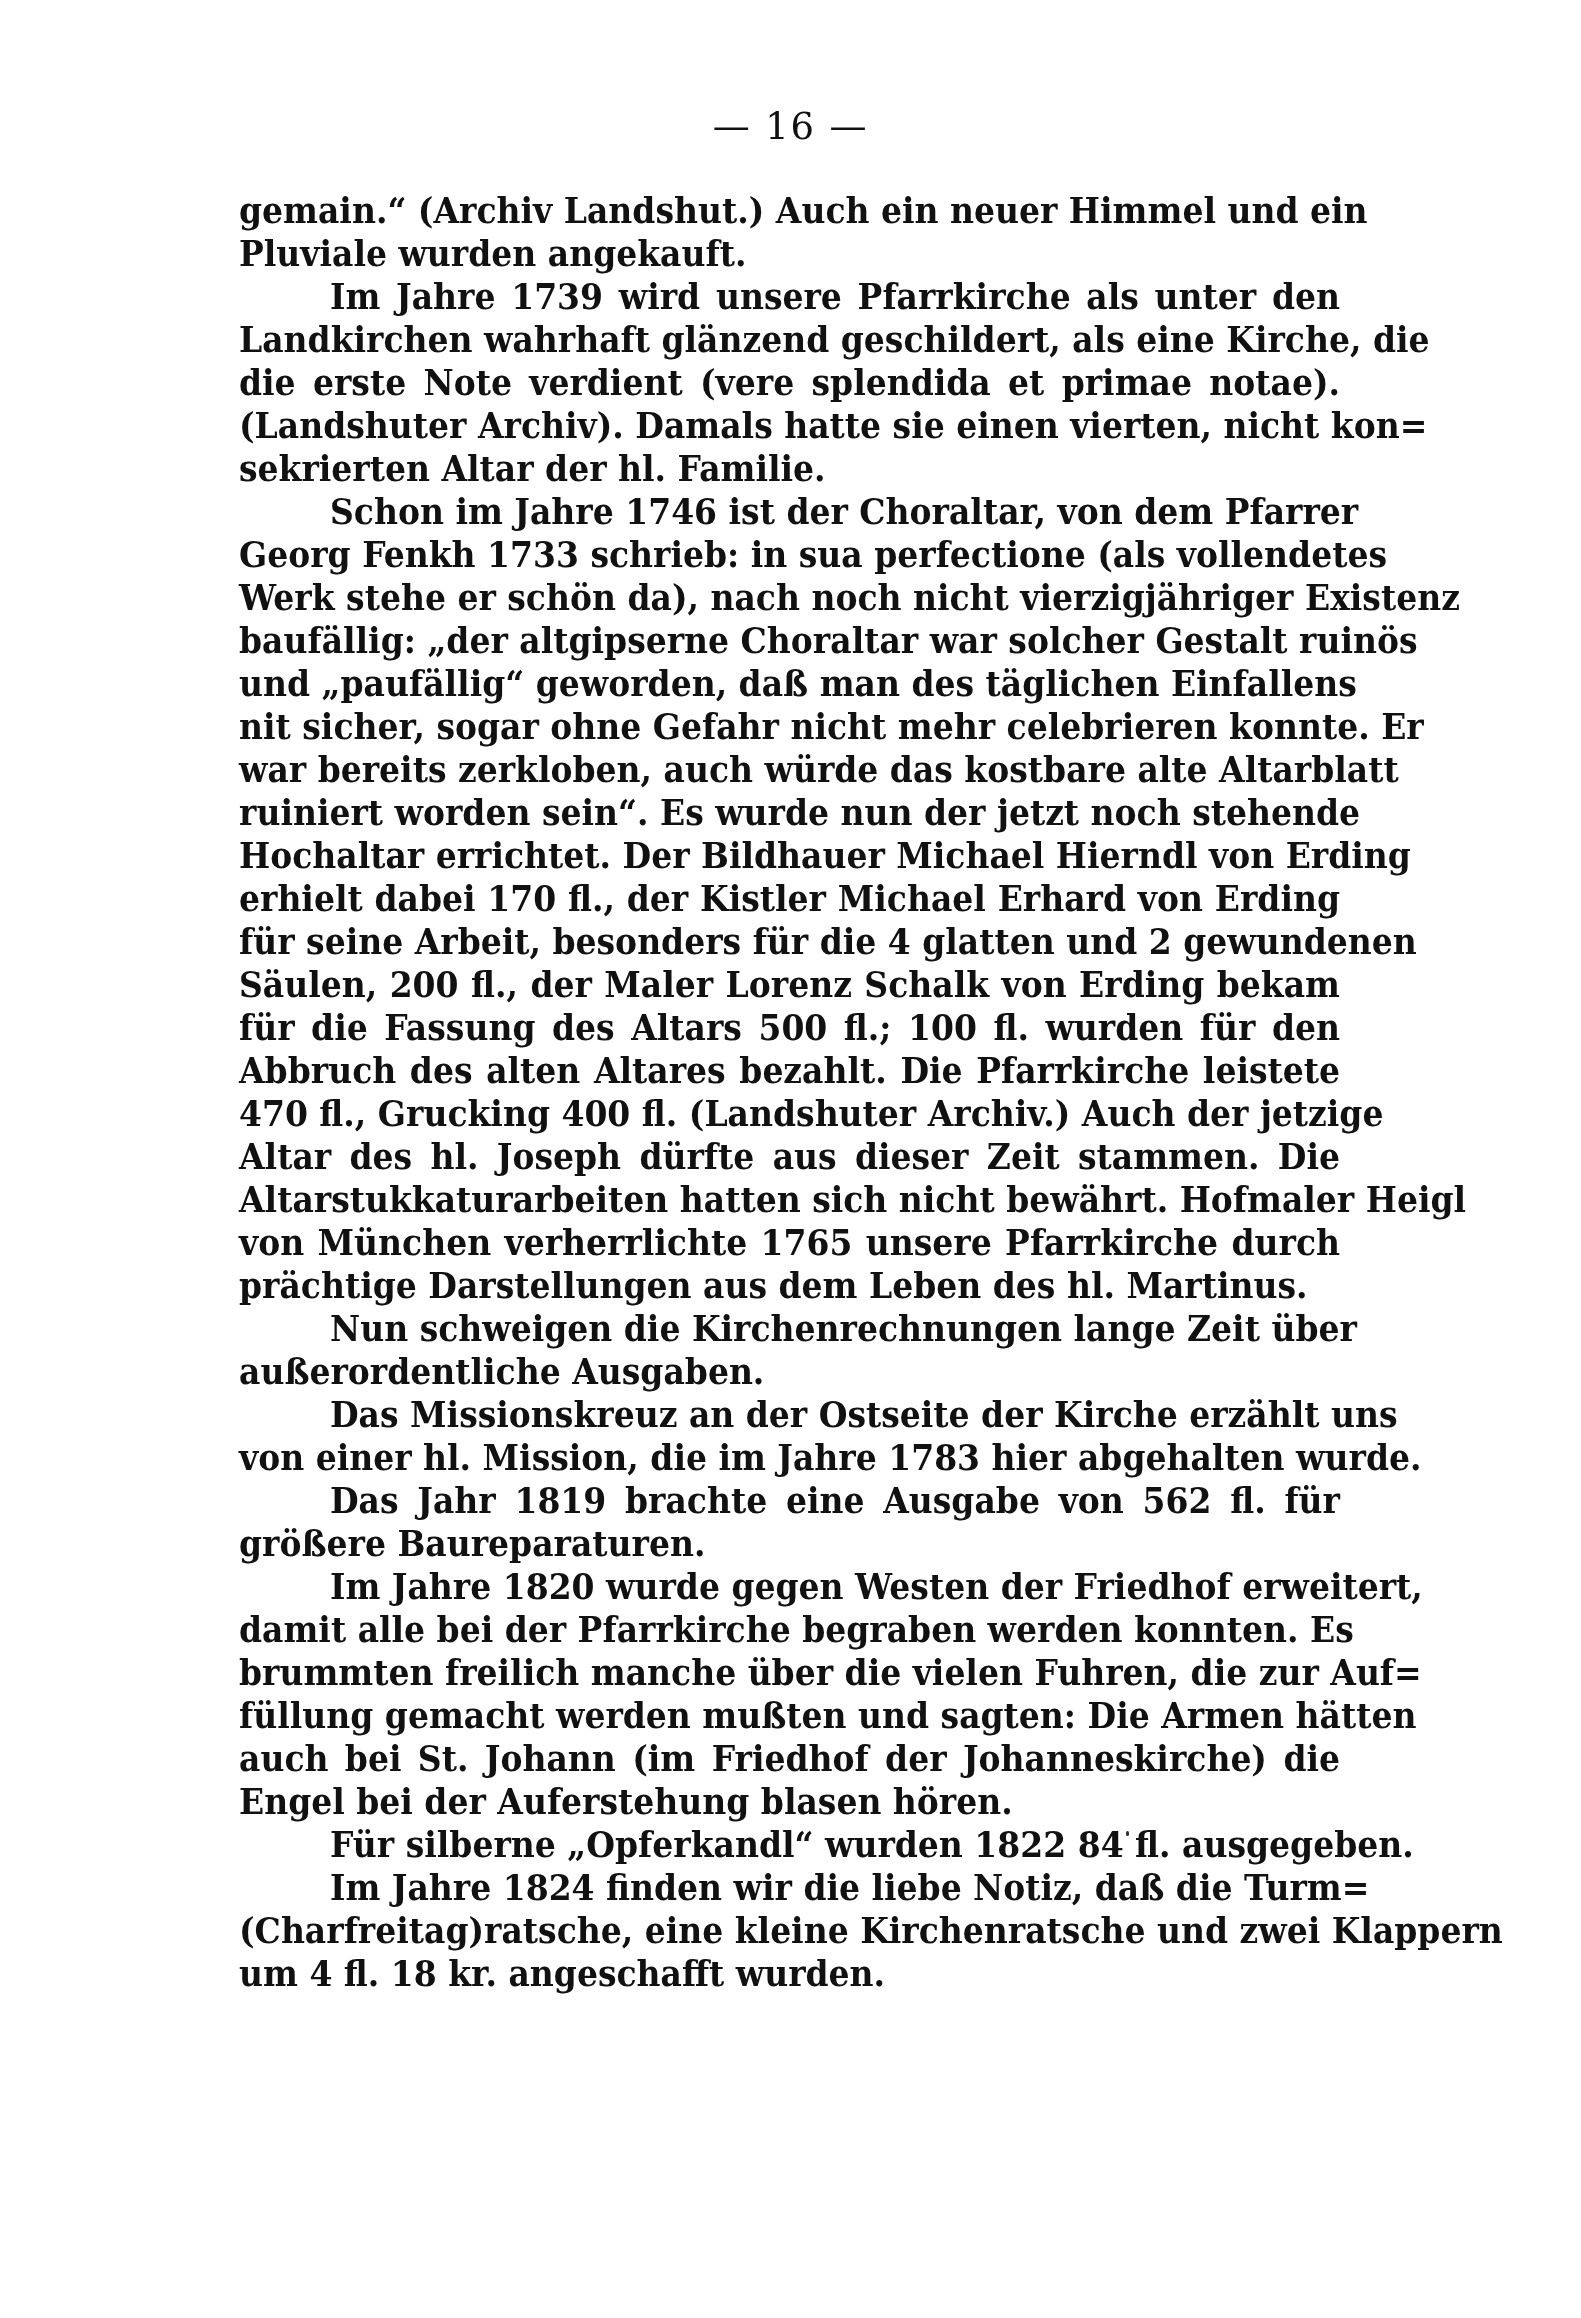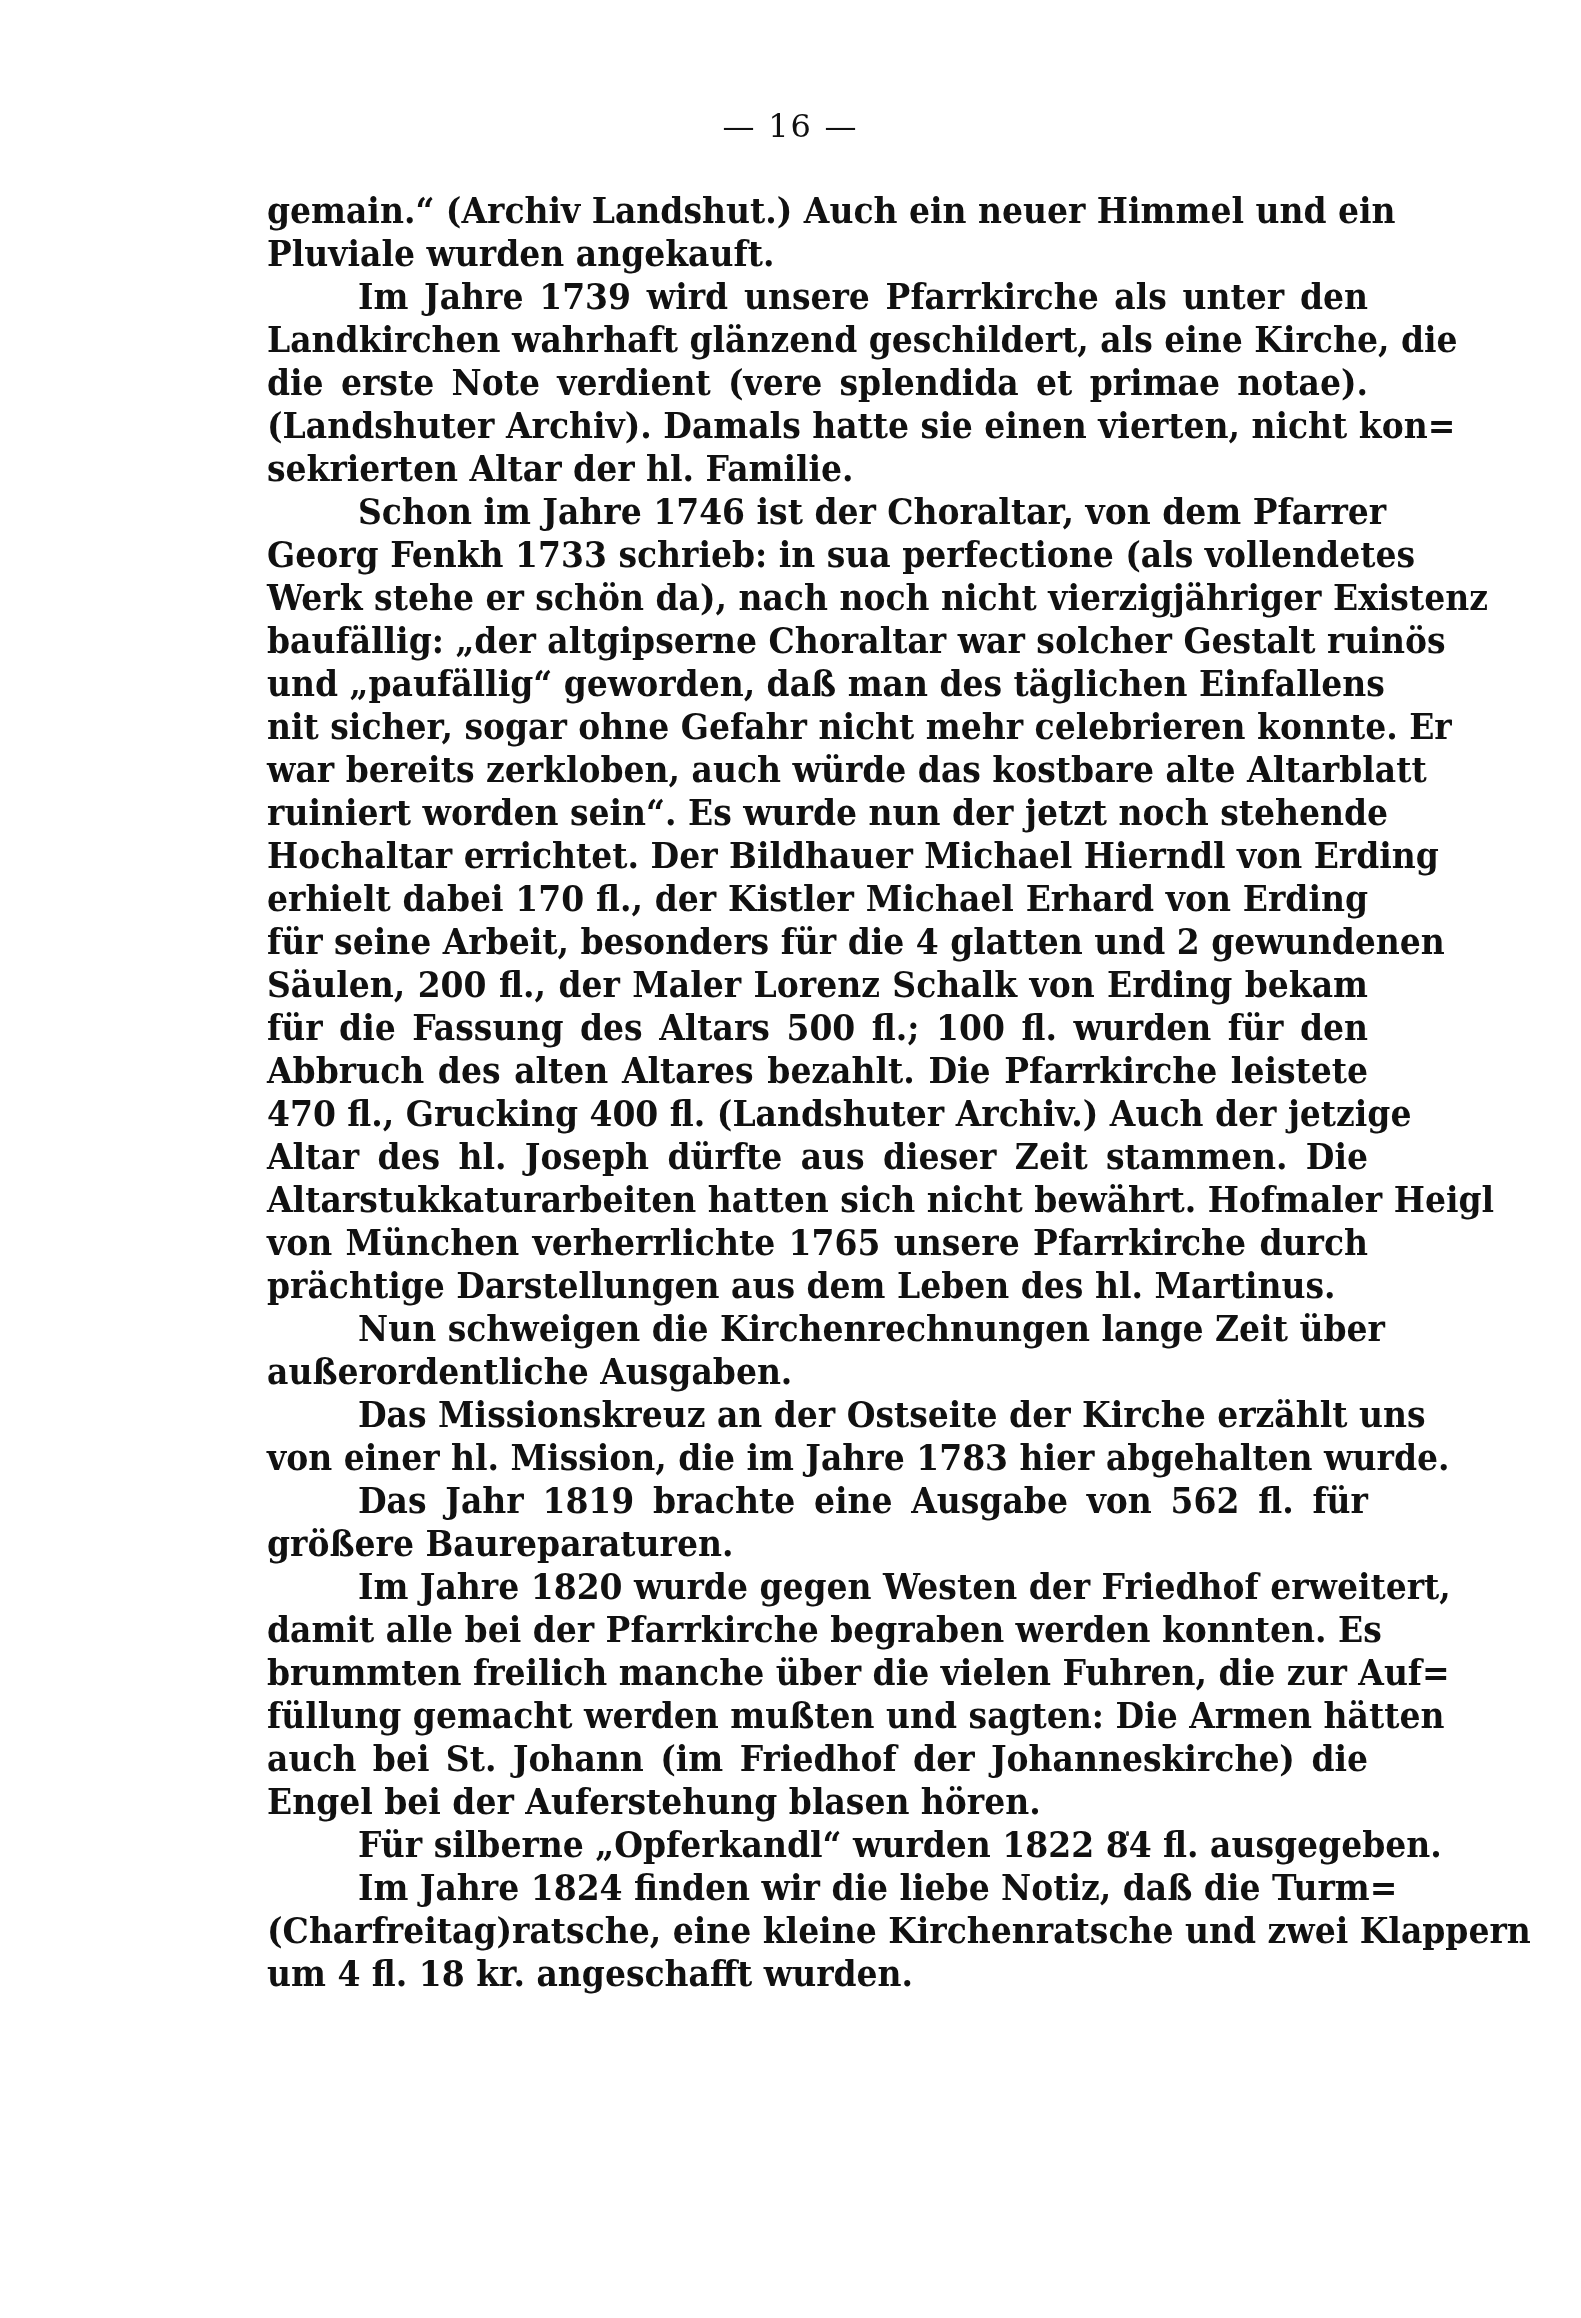--- a/index.html
+++ b/index.html
@@ -14,30 +14,29 @@
     overflow: hidden;
     font-family: "DejaVu Serif", "Liberation Serif", serif;
     color: #111111;
   }
   .page-number {
     position: absolute;
     top: 105px;
     left: 0;
     width: 1581px;
     text-align: center;
-    font-size: 32px;
+    font-size: 37px;
     line-height: 43px;
     letter-spacing: 1.8px;
   }
   .body-text {
     position: absolute;
     top: 189px;
     left: 239px;
     width: 1101px;
-    margin-left: 28px;
   }
   .line {
     display: block;
     height: 43px;
     line-height: 43px;
     font-size: 33px;
     white-space: nowrap;
     text-align: justify;
     text-align-last: justify;
     font-weight: bold;

